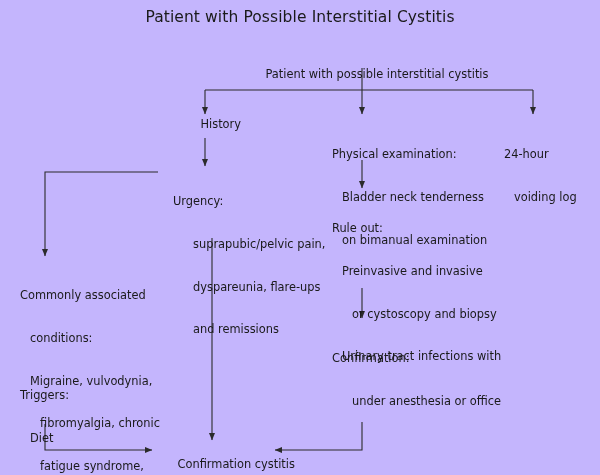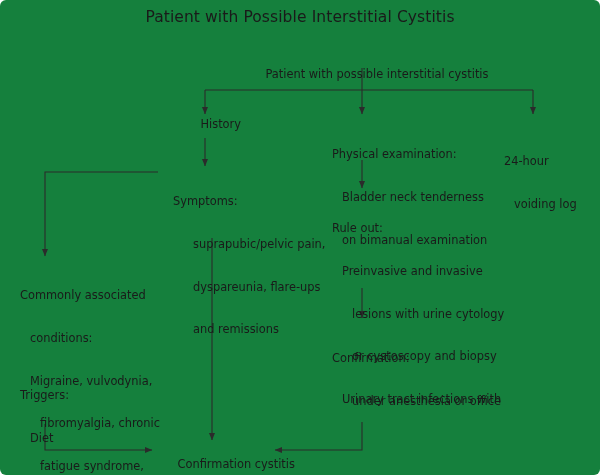--- a/index.html
+++ b/index.html
@@ -4,25 +4,24 @@
 <style>
   html, body {
     margin: 0;
     padding: 0;
     background: #ffffff;
   }
   #canvas {
     position: relative;
     width: 600px;
     height: 475px;
-    background: #15803d;
+    background: #c4b5fd;
     font-family: "DejaVu Sans", "Liberation Sans", sans-serif;
     color: #1a1a1a;
     overflow: hidden;
-    border-radius: 6px;
   }
   #wires {
     position: absolute;
     left: 0;
     top: 0;
     width: 600px;
     height: 475px;
     pointer-events: none;
   }
   .title {
@@ -94,27 +93,27 @@
   <div class="node" style="left:186px; top:103px;">
     <span>History</span>
   </div>
 
   <div class="node" style="left:332px; top:119px;">
     <div class="l0">Physical examination:</div>
     <div class="l1">Bladder neck tenderness</div>
     <div class="l1">on bimanual examination</div>
   </div>
 
-  <div class="node" style="left:504px; top:126px;">
+  <div class="node" style="left:504px; top:119px;">
     <div class="l0">24-hour</div>
     <div class="l1">voiding log</div>
   </div>
 
   <div class="node" style="left:173px; top:166px;">
-    <div class="l0">Symptoms:</div>
+    <div class="l0">Urgency:</div>
     <div class="l2">suprapubic/pelvic pain,</div>
     <div class="l2">dyspareunia, flare-ups</div>
     <div class="l2">and remissions</div>
   </div>
 
   <div class="node" style="left:20px; top:260px;">
     <div class="l0">Commonly associated</div>
     <div class="l1">conditions:</div>
     <div class="l1">Migraine, vulvodynia,</div>
     <div class="l2">fibromyalgia, chronic</div>
@@ -125,21 +124,20 @@
   <div class="node" style="left:20px; top:360px;">
     <div class="l0">Triggers:</div>
     <div class="l1">Diet</div>
     <div class="l1">Sexual activity</div>
     
   </div>
 
   <div class="node" style="left:332px; top:193px;">
     <div class="l0">Rule out:</div>
     <div class="l1">Preinvasive and invasive</div>
-    <div class="l2">lesions with urine cytology</div>
     <div class="l2">or cystoscopy and biopsy</div>
     <div class="l1">Urinary tract infections with</div>
   </div>
 
   <div class="node" style="left:332px; top:323px;">
     <div class="l0">Confirmation:</div>
     <div class="l2">under anesthesia or office</div>
     
     
     

